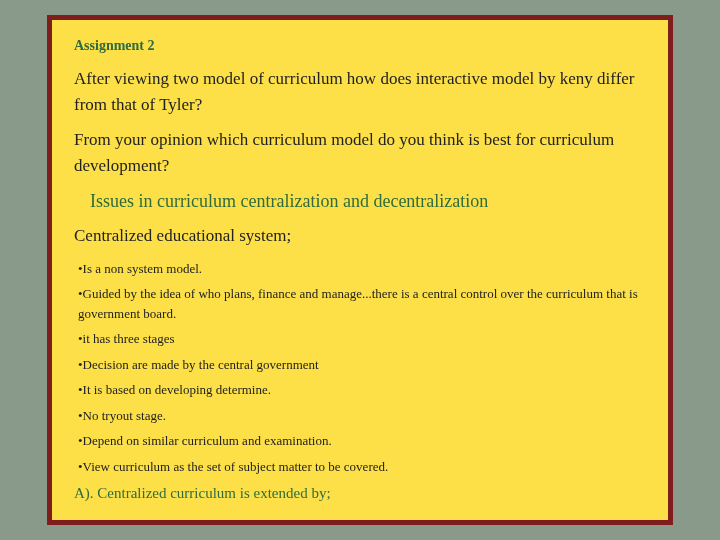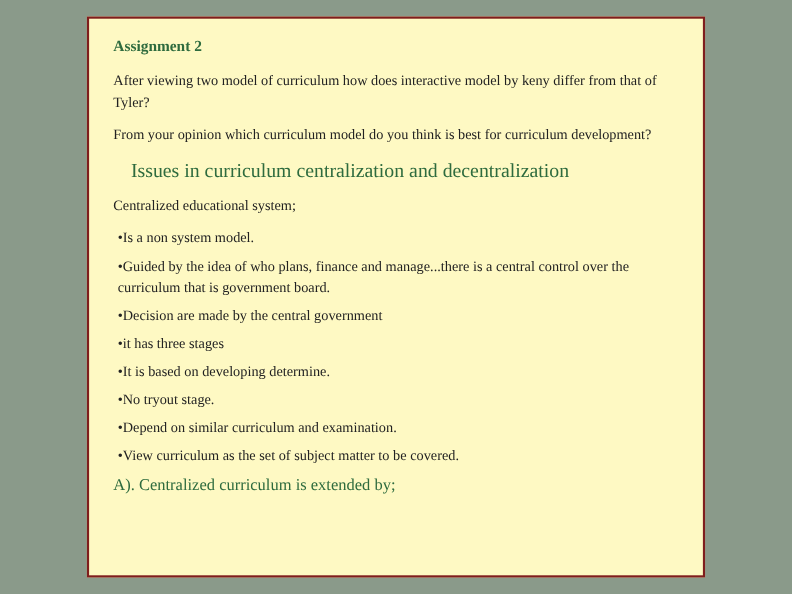--- a/index.html
+++ b/index.html
@@ -12,37 +12,37 @@
       width: 720px;
       height: 540px;
       background-color: #8a9a8a;
       display: flex;
       align-items: center;
       justify-content: center;
       font-family: Georgia, 'Times New Roman', serif;
     }
 
     .document-container {
-      width: 562px;
+      width: 626px;
       height: 510px;
-      background-color: #fef9c3;
-      border: 2px solid #7f1d1d;
+      background-color: #fde047;
+      border: 5px solid #7f1d1d;
       padding: 18px 22px;
       overflow: hidden;
     }
 
     .title {
       font-size: 14px;
       color: #2e6b3e;
       font-weight: bold;
       margin-bottom: 12px;
     }
 
     .paragraph {
-      font-size: 13px;
+      font-size: 17px;
       color: #222222;
       margin-bottom: 10px;
       line-height: 1.5;
       font-family: Liberation Serif, serif;
     }
 
     .green-heading {
       font-size: 18px;
       color: #2e6b3e;
       margin-bottom: 8px;
@@ -75,22 +75,22 @@
   <div class="paragraph">After viewing two model of curriculum how does interactive model by keny differ from that of Tyler?</div>
 
   <div class="paragraph">From your opinion which curriculum model do you think is best for curriculum development?</div>
 
   <div class="green-heading">Issues in curriculum centralization and decentralization</div>
 
   <div class="paragraph">Centralized educational system;</div>
 
   <div class="bullet-item">•Is a non system model.</div>
   <div class="bullet-item">•Guided by the idea of who plans, finance and manage...there is a central control over the curriculum that is government board.</div>
+  <div class="bullet-item">•it has three stages</div>
   <div class="bullet-item">•Decision are made by the central government</div>
-  <div class="bullet-item">•it has three stages</div>
   <div class="bullet-item">•It is based on developing determine.</div>
   <div class="bullet-item">•No tryout stage.</div>
   <div class="bullet-item">•Depend on similar curriculum and examination.</div>
   <div class="bullet-item">•View curriculum as the set of subject matter to be covered.</div>
 
   <div class="section-heading">A). Centralized curriculum is extended by;</div>
 
 
 </div>
 

